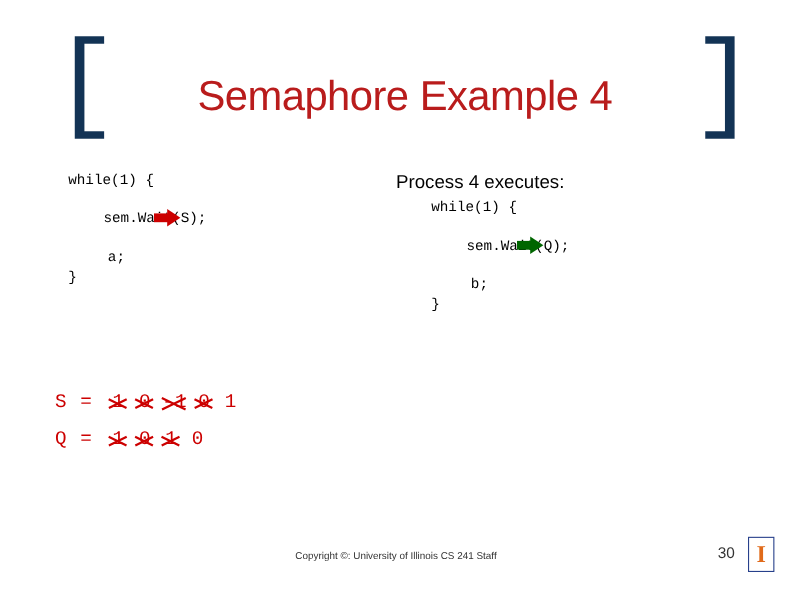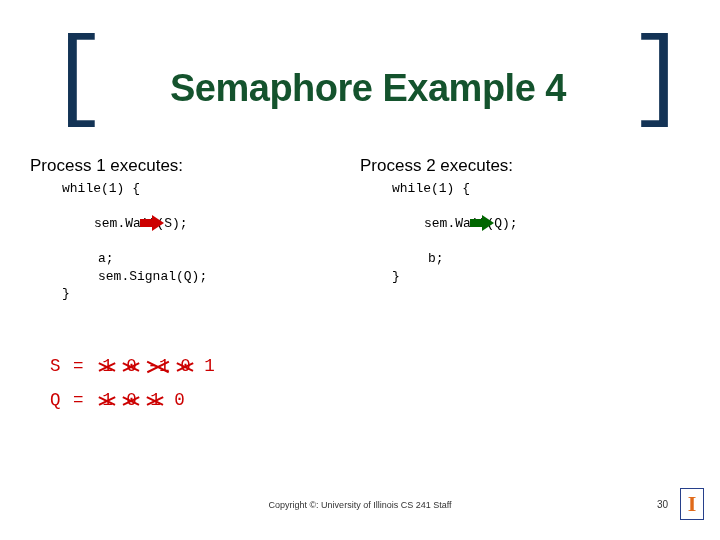--- a/index.html
+++ b/index.html
@@ -1,20 +1,20 @@
 <!DOCTYPE html>
 <html><head>
 <meta charset="utf-8">
 <style>
   * { box-sizing: border-box; margin: 0; padding: 0; }
   html, body { width: 720px; height: 540px; background: #fff; font-family: Arial, Helvetica, sans-serif; color: #000; overflow: hidden; }
   .slide { position: relative; width: 720px; height: 540px; }
   .title-row { position: absolute; top: 40px; left: 48px; width: 640px; height: 72px; display: flex; align-items: center; justify-content: space-between; }
   .bracket { font-family: 'Courier New', monospace; font-size: 100px; line-height: 0.6; color: #133355; font-weight: 400; user-select: none; position: relative; top: 4px; }
-  .title { font-size: 38px; font-weight: 700; color: #14532d; letter-spacing: -0.5px; margin-top: 24px; }
+  .title { font-size: 38px; font-weight: 400; color: #b91c1c; letter-spacing: -0.5px; margin-top: 24px; }
   .content { position: absolute; top: 155px; left: 30px; width: 660px; display: flex; }
   .col { width: 50%; font-size: 17px; line-height: 1.35; }
   .heading { font-family: Arial, Helvetica, sans-serif; font-size: 17px; margin-bottom: 2px; }
   .code { font-family: 'Courier New', monospace; font-size: 13px; white-space: pre; }
   .indent1 { padding-left: 32px; }
   .indent2 { padding-left: 68px; display: flex; align-items: center; }
   .arrow-cell { width: 32px; display: inline-block; }
   .arrow-shape { position: relative; width: 26px; height: 14px; }
   .arrow-shape .shaft { position: absolute; left: 0; top: 3px; width: 14px; height: 8px; background: #c00; }
   .arrow-shape .head { position: absolute; left: 12px; top: -1px; width: 0; height: 0; border-top: 8px solid transparent; border-bottom: 8px solid transparent; border-left: 12px solid #c00; }
@@ -22,50 +22,48 @@
   .arrow-shape.green .head { border-left-color: #060; }
   .s-line { position: absolute; left: 50px; font-family: 'Courier New', monospace; font-size: 17.5px; color: #c00; letter-spacing: 1px; }
   .s-line.s1 { top: 356px; }
   .s-line.s2 { top: 390px; }
   .crossed { position: relative; display: inline-block; width: 24px; text-align: center; }
   .crossed .x1, .crossed .x2 { position: absolute; left: 2px; top: 50%; width: 18px; height: 1.6px; background: #c00; transform-origin: center; }
   .crossed .x1 { transform: rotate(26deg); }
   .crossed .x2 { transform: rotate(-26deg); }
   .plain { display: inline-block; width: 24px; text-align: center; }
   .footer-text { position: absolute; bottom: 30px; left: 0; width: 720px; text-align: center; font-size: 9px; color: #333; }
-  .page-num { position: absolute; bottom: 30px; right: 52px; font-size: 10px; color: #333; }
+  .page-num { position: absolute; bottom: 30px; right: 52px; font-size: 14px; color: #333; }
   .logo { position: absolute; bottom: 20px; right: 16px; width: 24px; height: 32px; border: 1.5px solid #27408b; display: flex; align-items: center; justify-content: center; font-family: Georgia, 'Times New Roman', serif; font-size: 22px; font-weight: bold; color: #e06a1a; background: #fff; }
 </style>
 </head>
 <body>
 
 <div class="slide">
 
   <div class="title-row">
     <span class="bracket">[</span>
     <span class="title">Semaphore Example 4</span>
     <span class="bracket">]</span>
   </div>
 
   <div class="content">
     <div class="col">
-      <div class="heading">Process 1 executes:</div>
       <div class="code indent1">while(1) {</div>
       <div class="code" style="padding-left:32px; display:flex; align-items:center;">
         <span class="arrow-cell">
           <span class="arrow-shape"><span class="shaft"></span><span class="head"></span></span>
         </span>
         <span>sem.Wait(S);</span>
       </div>
       <div class="code indent2">a;</div>
-      <div class="code indent2">sem.Signal(Q);</div>
       <div class="code indent1">}</div>
     </div>
     <div class="col">
-      <div class="heading">Process 2 executes:</div>
+      <div class="heading">Process 4 executes:</div>
       <div class="code indent1">while(1) {</div>
       <div class="code" style="padding-left:32px; display:flex; align-items:center;">
         <span class="arrow-cell">
           <span class="arrow-shape green"><span class="shaft"></span><span class="head"></span></span>
         </span>
         <span>sem.Wait(Q);</span>
       </div>
       <div class="code indent2">b;</div>
       <div class="code indent1">}</div>
     </div>

